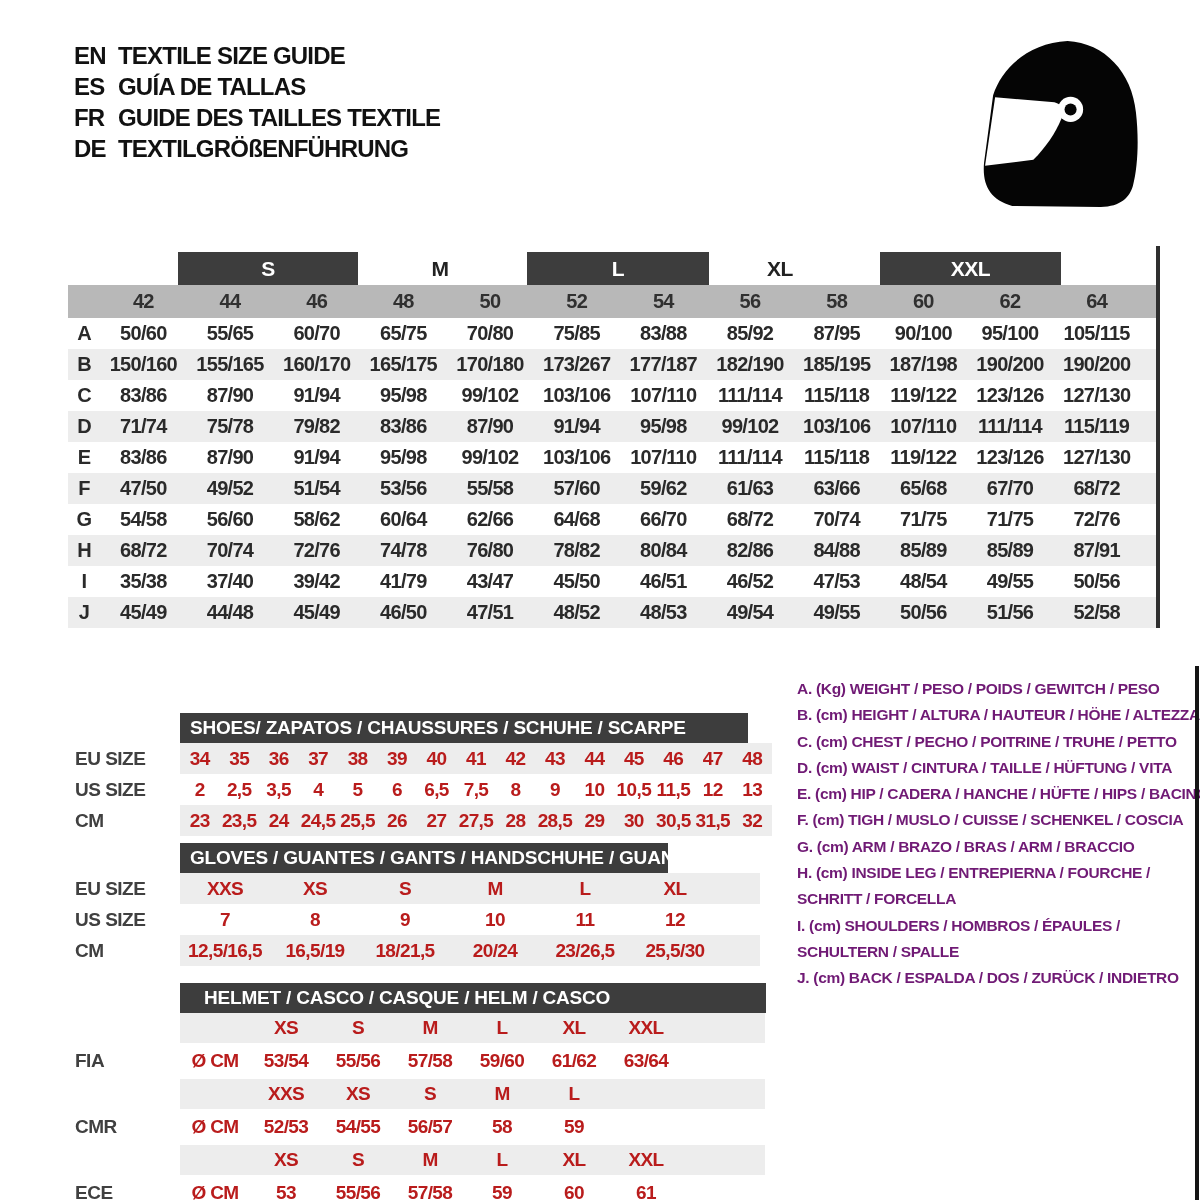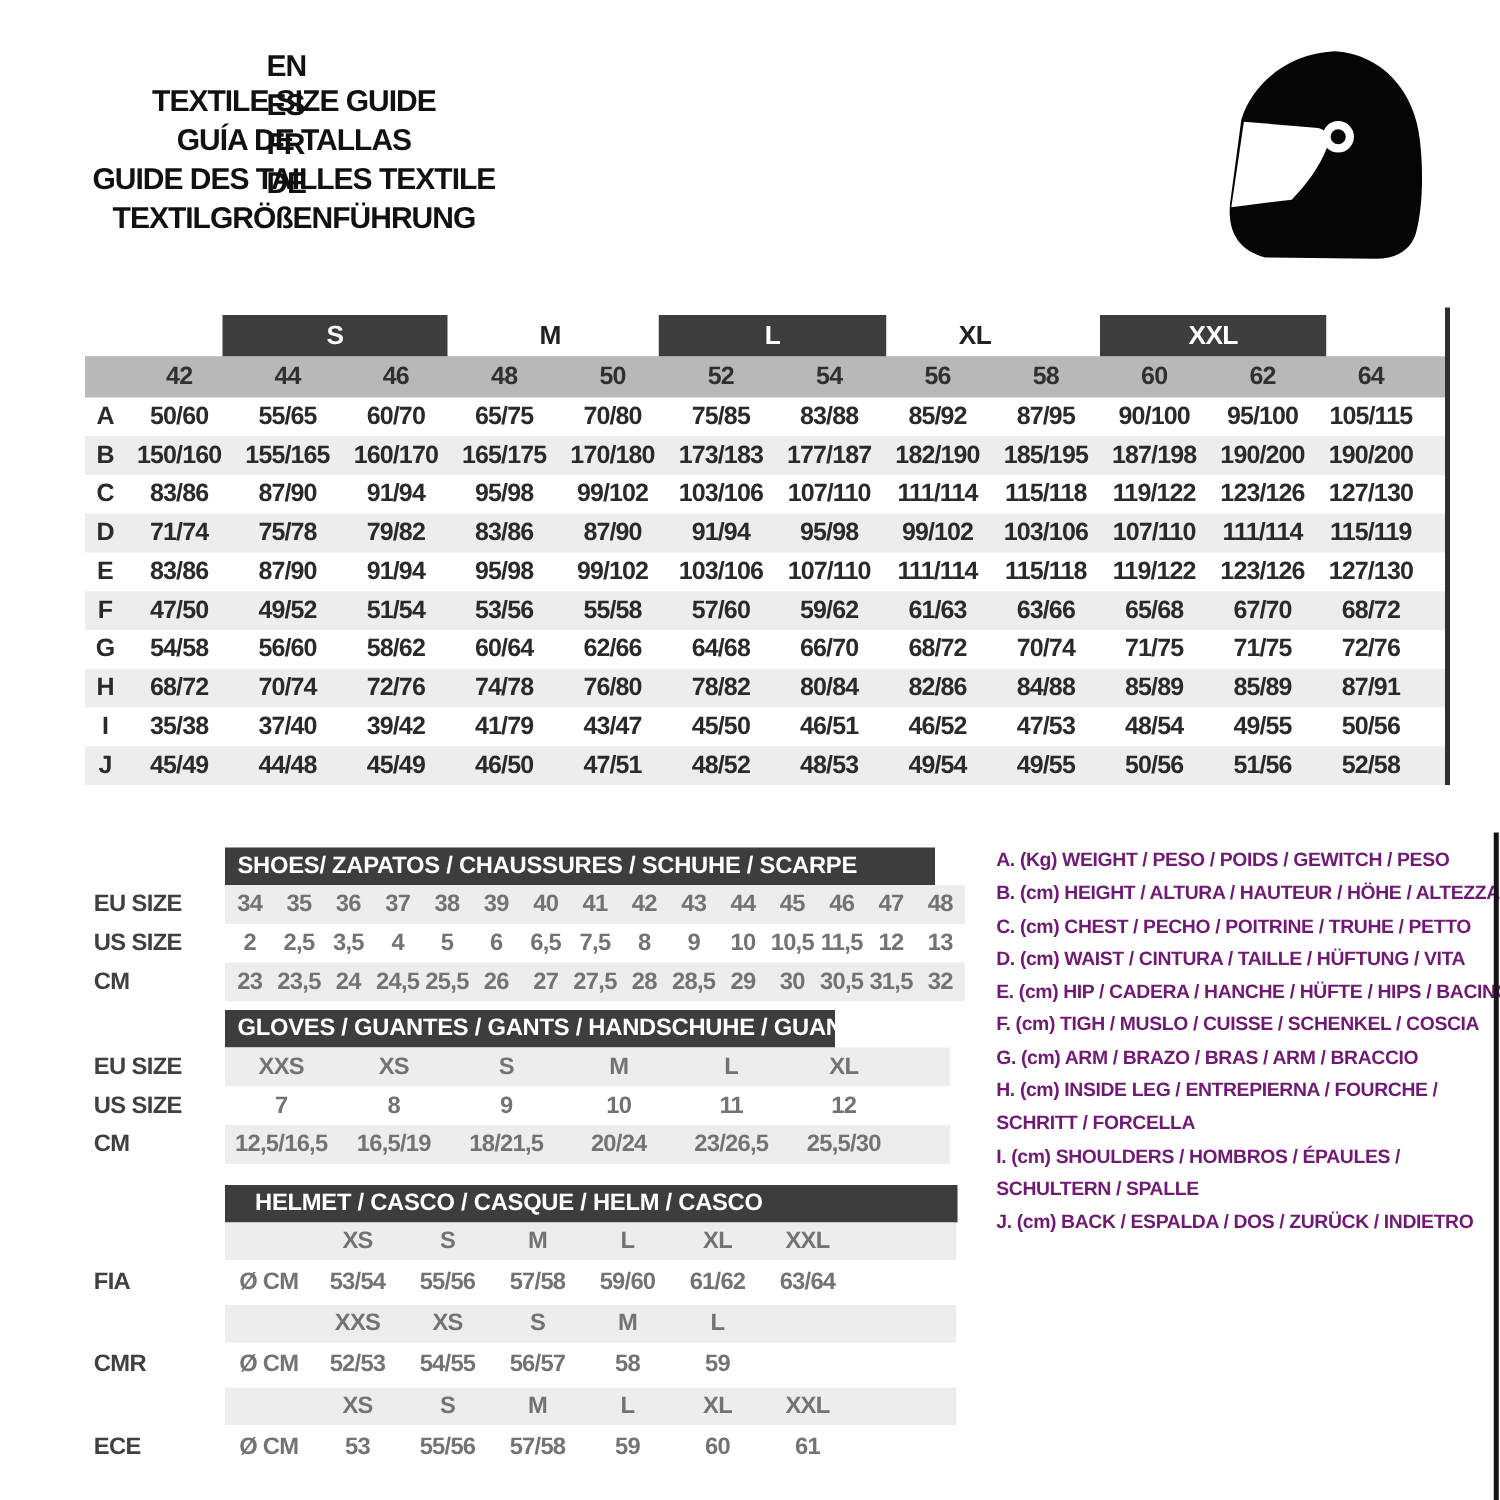--- a/index.html
+++ b/index.html
@@ -2,21 +2,21 @@
 <html><head>
 <meta charset="utf-8">
 <style>
   html,body{margin:0;padding:0;background:#fff;}
   .page{position:relative;width:1200px;height:1200px;background:#ffffff;overflow:hidden;
         font-family:"Liberation Sans","DejaVu Sans",sans-serif;color:#1c1c1c;}
 
   
   .langs{position:absolute;left:74px;top:40px;}
   .lang-row{display:flex;height:31px;align-items:center;font-size:24px;font-weight:bold;
-            letter-spacing:-0.8px;white-space:nowrap;color:#111;flex-direction:column;}
+            letter-spacing:-0.8px;white-space:nowrap;color:#111;}
   .lang-code{width:44px;}
 
   
   .helmet-svg{position:absolute;left:982px;top:40px;width:156px;height:168px;}
 
   
   .sizetable{position:absolute;left:68px;top:252px;width:1092px;}
   .bands{position:relative;height:33px;}
   .band-bar{position:absolute;top:0;height:33px;background:#3d3d3d;color:#fff;display:flex;
             align-items:center;justify-content:center;font-size:21px;font-weight:bold;letter-spacing:-0.5px;}
@@ -27,29 +27,29 @@
   .numrow{height:33px;background:#b8b8b8;color:#303030;}
   .drow{height:31px;}
   .drow.stripe{background:#ededed;}
 
   
   .section{position:absolute;left:68px;}
   #shoes-section{top:678px;width:730px;}
   #gloves-section{top:808px;width:730px;}
   #helmet-section{top:948px;width:730px;}
   .sec-title{margin-left:112px;height:30px;background:#3d3d3d;color:#fff;display:flex;align-items:center;
-             padding-left:10px;font-size:19px;font-weight:bold;letter-spacing:-0.2px;box-sizing:border-box;white-space:nowrap;}
+             padding-left:10px;font-size:19px;font-weight:bold;letter-spacing:-0.2px;box-sizing:border-box;white-space:nowrap;margin-top:35px;}
   #shoes-section .sec-title{width:568px;}
   #gloves-section .sec-title{width:488px;}
   #helmet-section .sec-title{width:586px;padding-left:24px;}
   .srow{position:relative;height:31px;}
   .rlabel{position:absolute;left:7px;top:0;height:100%;display:flex;align-items:center;
           font-size:19px;font-weight:bold;letter-spacing:-0.5px;color:#404040;white-space:nowrap;}
   .cells{margin-left:112px;height:100%;display:grid;align-items:center;text-align:center;
-         font-size:19px;font-weight:bold;letter-spacing:-0.6px;color:#737373;}
+         font-size:19px;font-weight:bold;letter-spacing:-0.6px;color:#b91c1c;}
   .srow.stripe .cells{background:#ededed;}
   .cells-shoes{width:592px;grid-template-columns:repeat(15,1fr);}
   .cells-gloves{width:580px;grid-template-columns:repeat(6,90px);}
   .cells-helmet{width:585px;grid-template-columns:70px repeat(6,72px);}
   .hrow-sizes{height:30px;}
   .hrow-vals{height:36px;}
 
   
   .legend{position:absolute;left:797px;top:676px;width:400px;}
   .legend-line{font-size:15.5px;font-weight:bold;letter-spacing:-0.3px;line-height:26.3px;
@@ -130,21 +130,21 @@
           <span class="cell">95/100</span>
           <span class="cell">105/115</span>
         </div>
         <div class="trow drow stripe">
           <span class="cell letter">B</span>
           <span class="cell">150/160</span>
           <span class="cell">155/165</span>
           <span class="cell">160/170</span>
           <span class="cell">165/175</span>
           <span class="cell">170/180</span>
-          <span class="cell">173/183</span>
+          <span class="cell">173/267</span>
           <span class="cell">177/187</span>
           <span class="cell">182/190</span>
           <span class="cell">185/195</span>
           <span class="cell">187/198</span>
           <span class="cell">190/200</span>
           <span class="cell">190/200</span>
         </div>
         <div class="trow drow">
           <span class="cell letter">C</span>
           <span class="cell">83/86</span>

